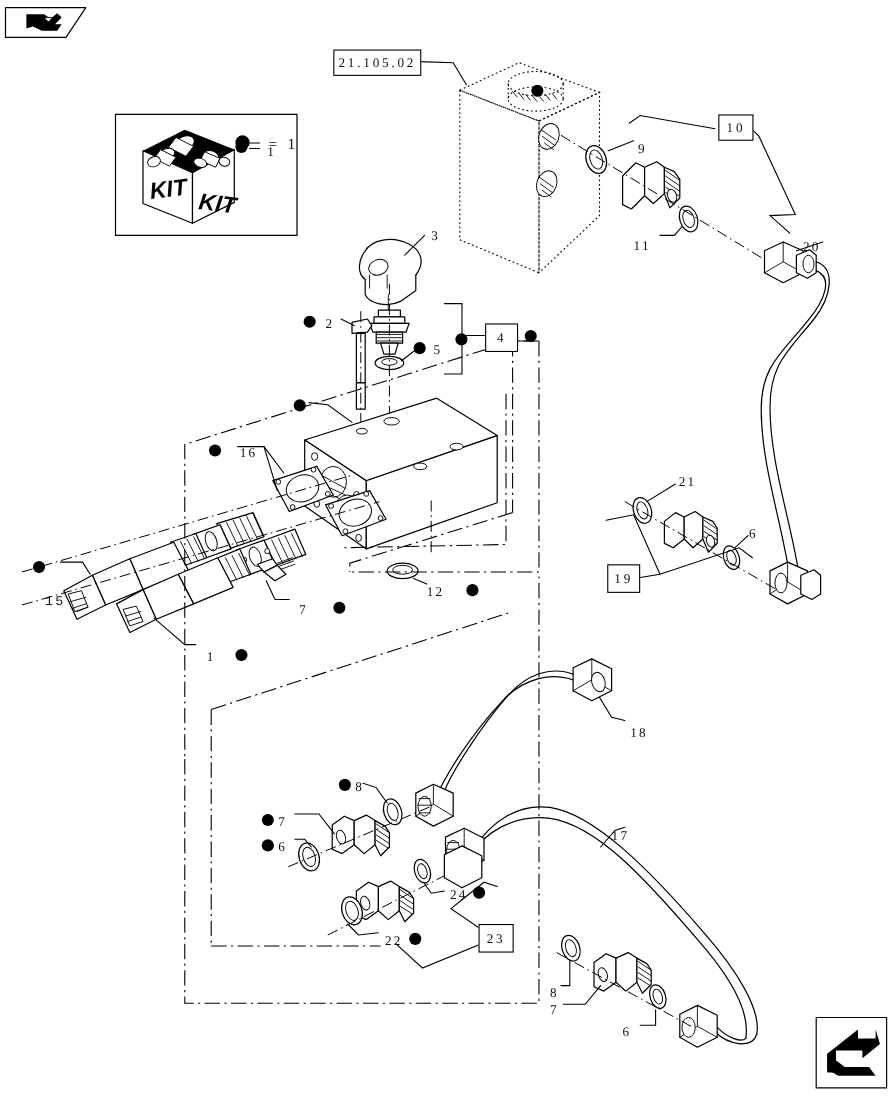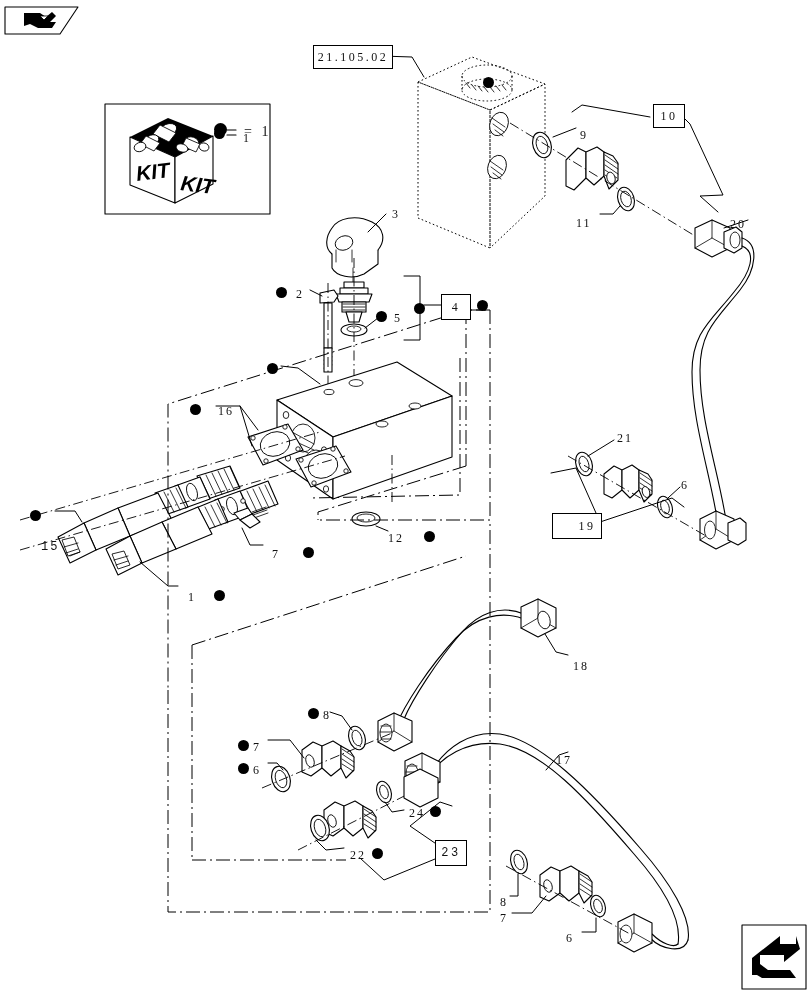--- a/index.html
+++ b/index.html
@@ -444,25 +444,25 @@
       <div class="lbl" style="left: 253px; top: 740px;">7</div>
       <div class="lbl" style="left: 253px; top: 763px;">6</div>
       <div class="lbl" style="left: 556px; top: 753px;">17</div>
       <div class="lbl" style="left: 409px; top: 806px;">24</div>
       <div class="lbl" style="left: 350px; top: 848px;">22</div>
       <div class="lbl" style="left: 500px; top: 895px;">8</div>
       <div class="lbl" style="left: 500px; top: 911px;">7</div>
       <div class="lbl" style="left: 566px; top: 931px;">6</div>
     </div>
 <div id="refboxes">
-      <div class="refbox" style="left: 303px; top: 45px; width: 78px; height: 22px; margin-left: 10px;">21.105.02</div>
+      <div class="refbox" style="left: 303px; top: 45px; width: 78px; height: 22px;">21.105.02</div>
       <div class="refbox" style="left: 653px; top: 104px; width: 30px; height: 22px;">10</div>
       <div class="refbox" style="left: 441px; top: 294px; width: 28px; height: 24px;">4</div>
-      <div class="refbox" style="left: 552px; top: 513px; width: 28px; height: 24px; padding-left: 20px;">19</div>
-      <div class="refbox" style="left: 435px; top: 840px; width: 30px; height: 24px; font-family: Liberation Mono, monospace;">23</div>
+      <div class="refbox" style="left: 552px; top: 513px; width: 28px; height: 24px;">19</div>
+      <div class="refbox" style="left: 435px; top: 840px; width: 30px; height: 24px;">23</div>
     </div>
 <div id="dots">
       <div class="dot" style="left: 214px; top: 128px;"></div>
       <div class="dot" style="left: 276px; top: 287px;"></div>
       <div class="dot" style="left: 376px; top: 311px;"></div>
       <div class="dot" style="left: 477px; top: 300px;"></div>
       <div class="dot" style="left: 414px; top: 303px;"></div>
       <div class="dot" style="left: 267px; top: 363px;"></div>
       <div class="dot" style="left: 190px; top: 404px;"></div>
       <div class="dot" style="left: 30px; top: 510px;"></div>

